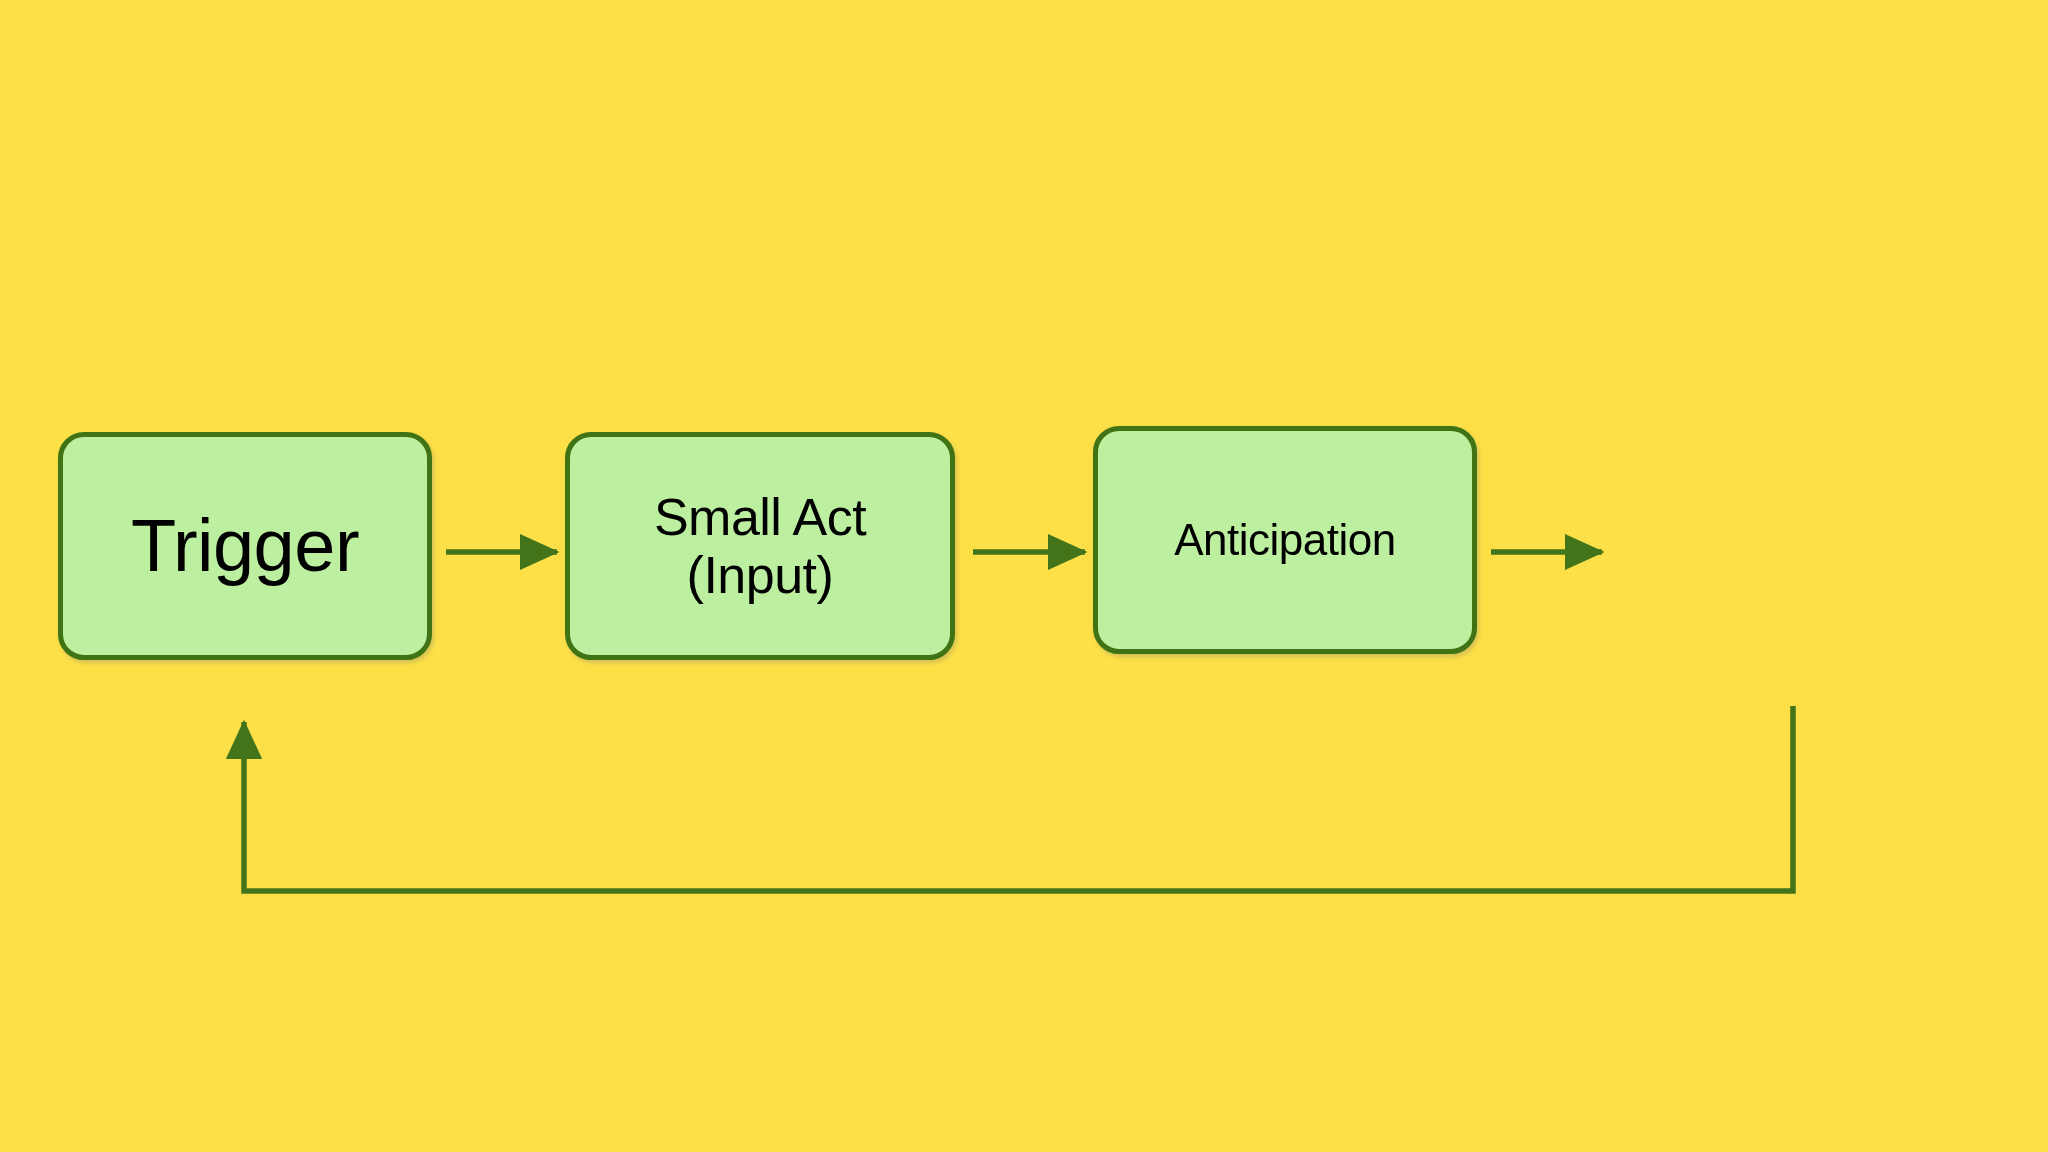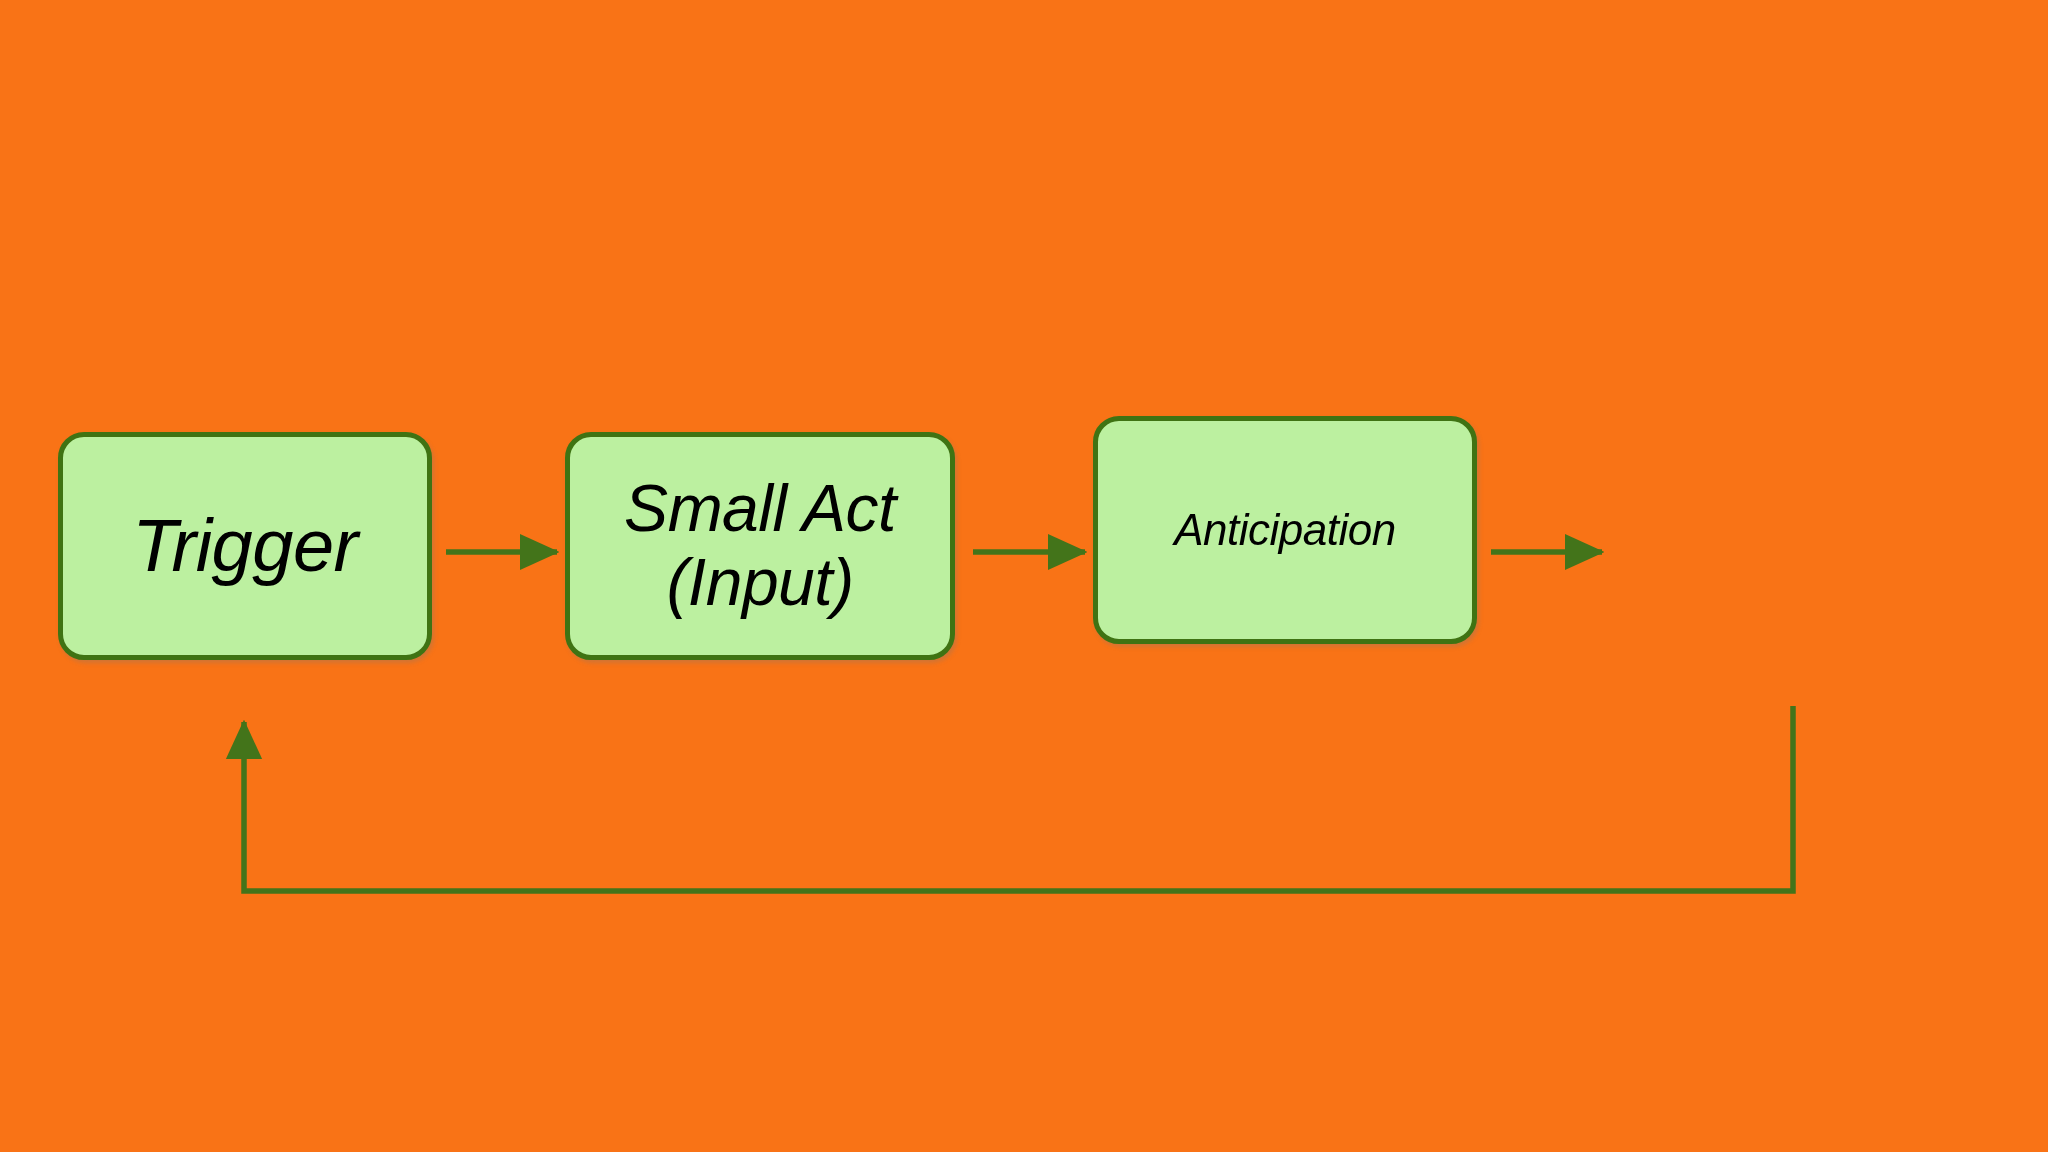--- a/index.html
+++ b/index.html
@@ -9,22 +9,21 @@
   body {
     width: 2048px;
     height: 1152px;
     overflow: hidden;
     font-family: "Liberation Sans", sans-serif;
   }
   #canvas {
     position: relative;
     width: 2048px;
     height: 1152px;
-    background: #f97316;
-    font-style: italic;
+    background: #fde047;
   }
   #flow-svg {
     position: absolute;
     left: 0;
     top: 0;
     width: 2048px;
     height: 1152px;
   }
   .node {
     position: absolute;
@@ -45,24 +44,24 @@
     display: block;
     white-space: pre-line;
     padding: 0 8px;
   }
   #node-trigger {
     left: 58px;  top: 432px;  width: 374px;  height: 228px;
     font-size: 74px;
   }
   #node-small-act {
     left: 565px; top: 432px;  width: 390px;  height: 228px;
-    font-size: 66px;
+    font-size: 52px;
   }
   #node-anticipation {
-    left: 1093px; top: 416px; width: 384px;  height: 228px;
+    left: 1093px; top: 426px; width: 384px;  height: 228px;
     font-size: 44px;
   }
   #node-variable-reward {
     left: 1610px; top: 432px; width: 378px;  height: 228px;
     font-size: 44px;
   }
 </style>
 </head>
 <body>
 

